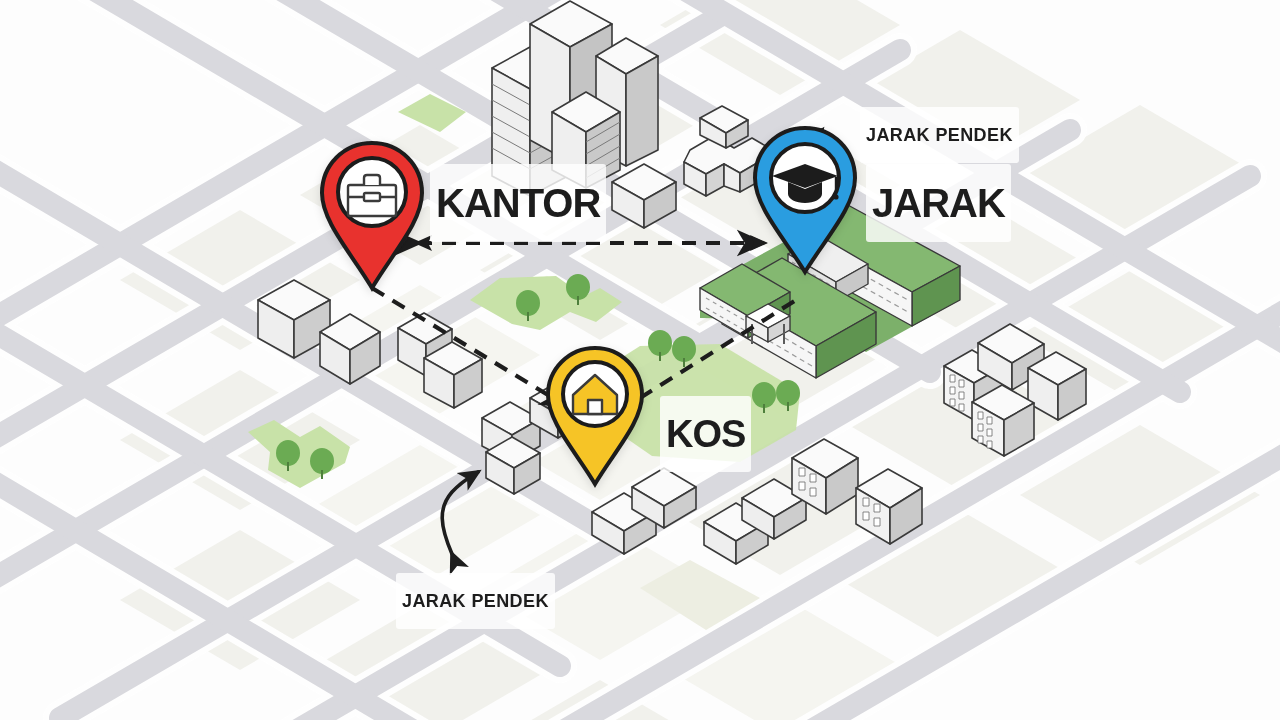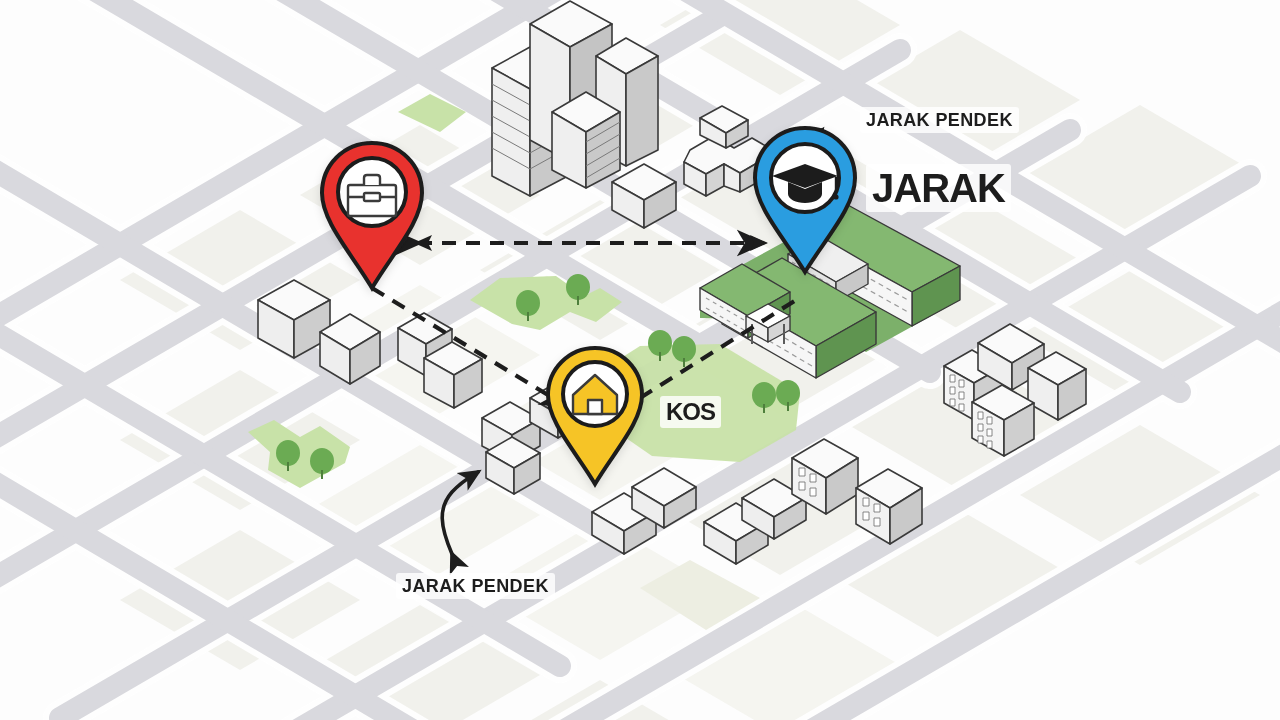--- a/index.html
+++ b/index.html
@@ -20,27 +20,27 @@
 
   
   .maplabel{
     position:absolute;
     font-family:"Liberation Sans", sans-serif;
     font-weight:bold;
     color:#1d1d1d;
     letter-spacing:-0.5px;
     white-space:nowrap;
     background:rgba(255,255,255,0.82);
-    padding:4px 6px;
+    padding:19px 6px;
     border-radius:3px;
     line-height:1;
   }
   .label-kantor{left:430px;top:164px;font-size:40px;letter-spacing:-1px;}
   .label-kampus{left:866px;top:164px;font-size:40px;letter-spacing:-1px;}
-  .label-kos{left:660px;top:396px;font-size:24px;letter-spacing:-1px;}
+  .label-kos{left:660px;top:396px;font-size:38px;letter-spacing:-1px;}
   .label-jp-top{left:860px;top:107px;font-size:18px;letter-spacing:0.4px;}
   .label-jp-bottom{left:396px;top:573px;font-size:18px;letter-spacing:0.4px;}
 </style>
 </head>
 <body>
 
 <div id="stage">
 
   <div class="page-rule left"></div>
   <div class="page-rule right"></div>
@@ -491,20 +491,21 @@
                C614,452 642,422 642,395
                C642,369 621,348 595,348 Z" fill="#f6c428" stroke="#1d1d1d" stroke-width="4"></path>
       <circle cx="595" cy="394" r="32" fill="#ffffff" stroke="#1d1d1d" stroke-width="4"></circle>
       <g fill="#f6c428" stroke="#3a3a3a" stroke-width="2.4" stroke-linejoin="round">
         <path d="M573,395 L595,375 L617,395 L617,414 L573,414 Z"></path>
         <rect x="588" y="400" width="14" height="14" fill="#ffffff"></rect>
       </g>
     </g>
   </svg>
 
+  <div class="maplabel label-kantor">KANTOR</div>
 
   <div class="maplabel label-kampus">JARAK</div>
 
   <div class="maplabel label-kos">KOS</div>
 
   <div class="maplabel label-jp-top">JARAK PENDEK</div>
 
   <div class="maplabel label-jp-bottom">JARAK PENDEK</div>
 
 </div>

